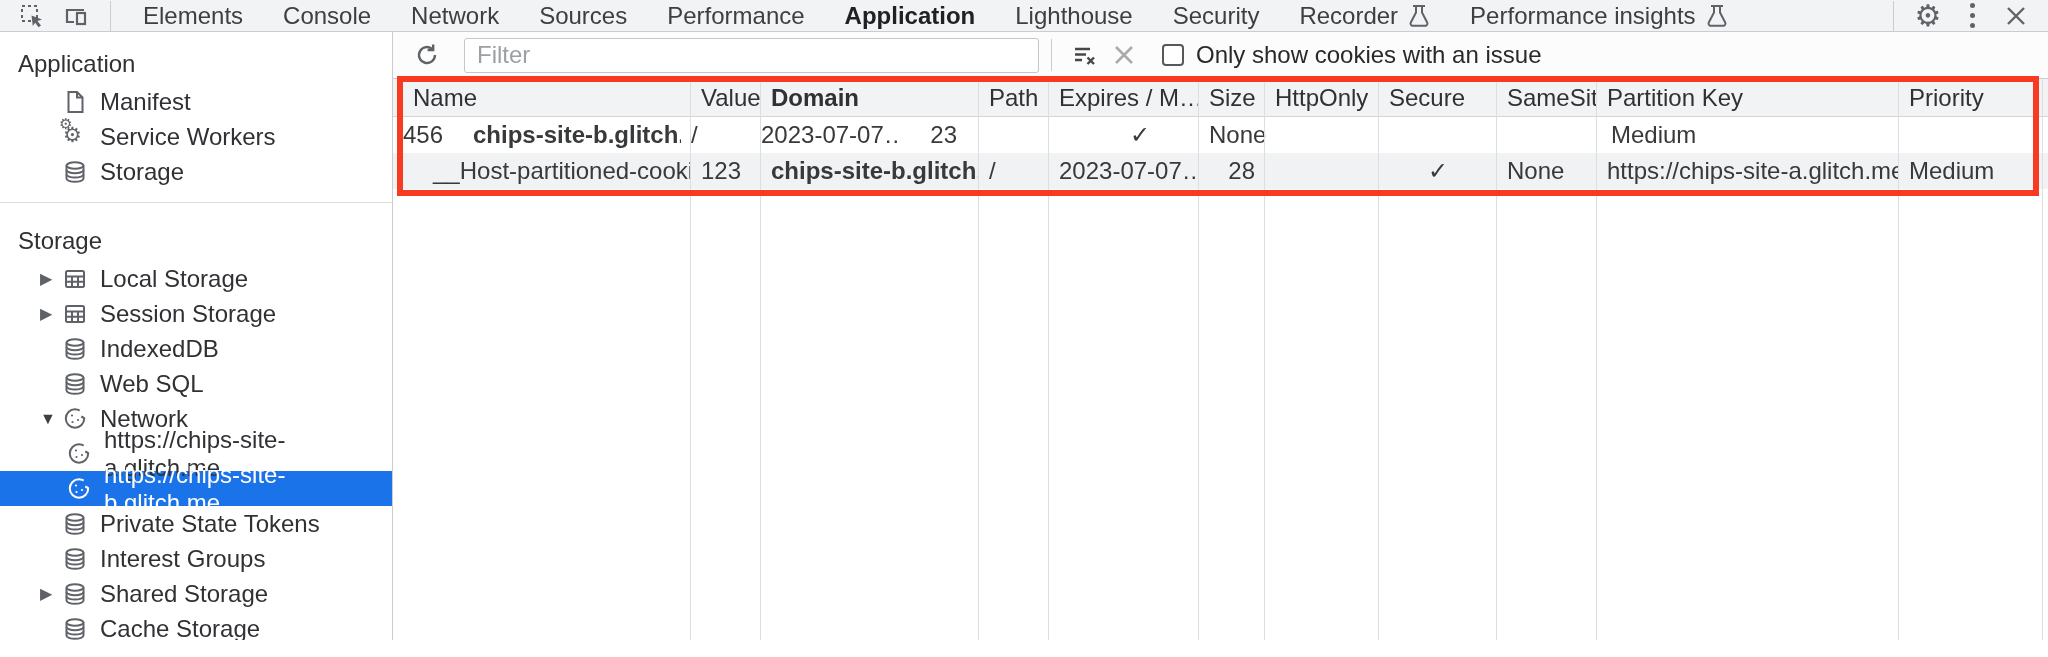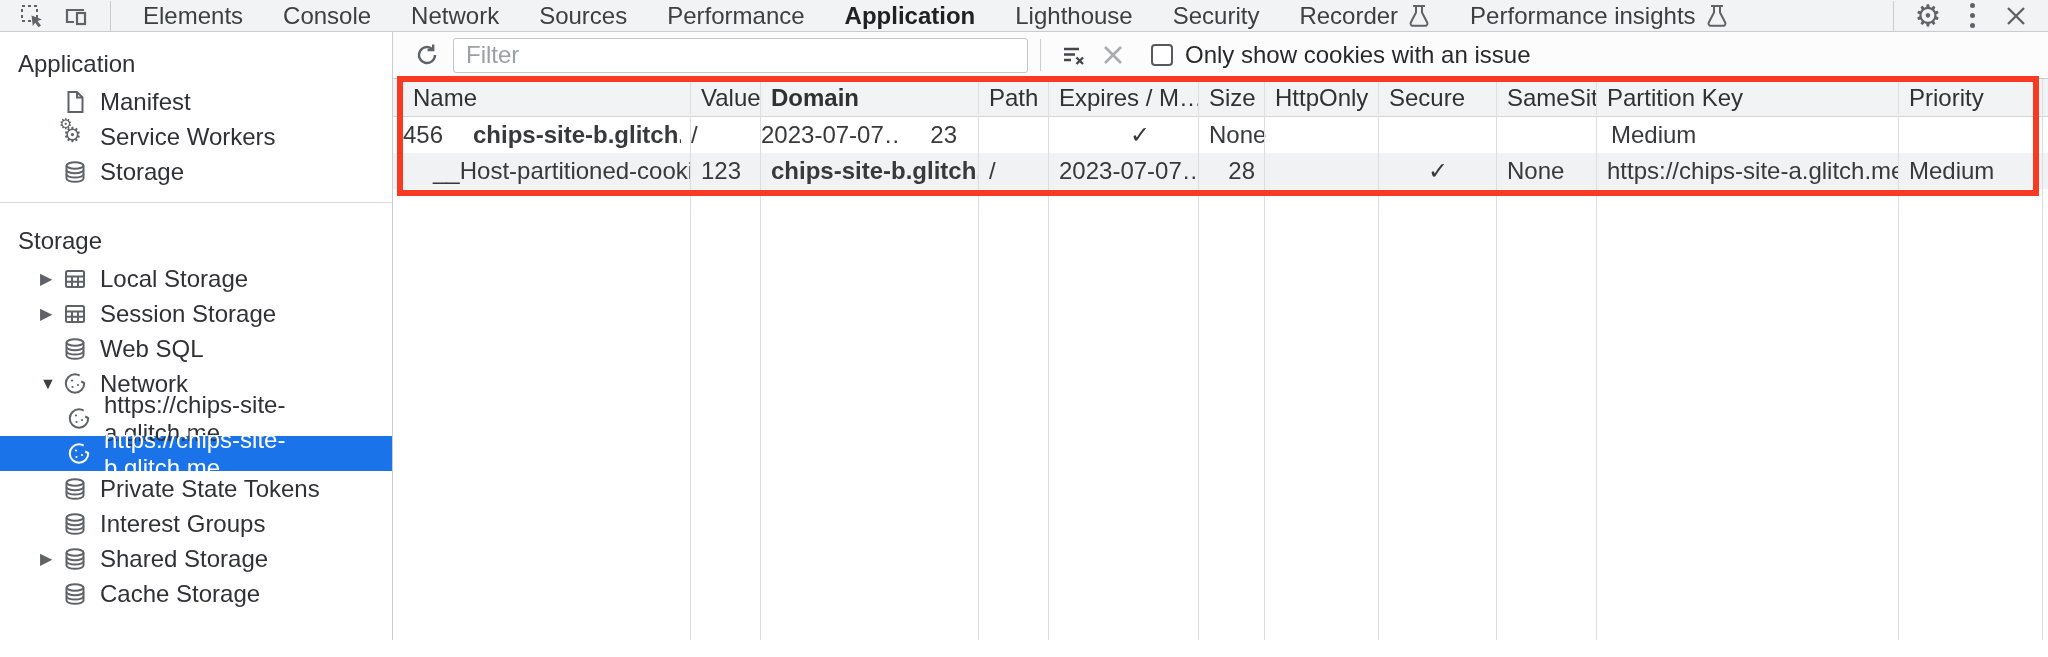--- a/index.html
+++ b/index.html
@@ -53,21 +53,21 @@
   .sw-icon .g1 { position:absolute; left:1px; top:2px; font-size:21px; line-height:21px; color:#5f6368; }
   .sw-icon .g2 { position:absolute; left:-3px; top:-6px; font-size:15px; line-height:15px; color:#5f6368; }
 
   
   .cookie-toolbar {
     height:47px; flex:0 0 auto; border-bottom:1px solid #c9ccd1;
     display:flex; align-items:center; background:#fcfcfc; padding-left:14px;
   }
   .ct-btn { width:40px; height:40px; display:flex; align-items:center; justify-content:center; flex:0 0 auto; }
   .filter-input {
-    width:575px; height:35px; margin-left:6px; border:1px solid #c6c6c6; border-radius:3px;
+    width:575px; height:35px; margin-left:17px; border:1px solid #c6c6c6; border-radius:3px;
     background:#fff; font: 24px "Liberation Sans", sans-serif; color:#303134; padding:0 12px; outline:none;
   }
   .filter-input::placeholder { color:#9aa0a6; }
   .ct-sep { width:1px; height:32px; background:#c9ccd1; margin:0 12px; flex:0 0 auto; }
   .checkbox { width:22px; height:22px; border:2px solid #55585c; border-radius:4px; background:#fff; margin-left:18px; flex:0 0 auto; }
   .cb-label { margin-left:12px; color:#28292b; }
 
   
   .grid { position:relative; flex:1; overflow:hidden; }
   .grid-cols { position:absolute; inset:0; display:flex; z-index:5; pointer-events:none; }
@@ -237,20 +237,32 @@
         <span class="arrow">▶</span>
         <span class="ticon">
           <svg width="26" height="26" viewBox="0 0 26 26" fill="none" stroke="currentColor" stroke-width="2">
             <rect x="4" y="5" width="18" height="16" rx="1.5"></rect>
               <path d="M4 10.5 H22 M4 15.8 H22 M10 10.5 V21 M16 10.5 V21"></path>
           </svg>
         </span>
         <span class="tlabel">Session Storage</span>
       </div>
 
+      <div class="tree-item">
+        <span class="arrow"></span>
+        <span class="ticon">
+          <svg width="26" height="26" viewBox="0 0 26 26" fill="none" stroke="currentColor" stroke-width="2">
+            <ellipse cx="13" cy="6.5" rx="8.5" ry="3.2"></ellipse>
+            <path d="M4.5 6.5 V19.5 C4.5 21.3 8.3 22.8 13 22.8 S21.5 21.3 21.5 19.5 V6.5"></path>
+            <path d="M4.5 11 C4.5 12.8 8.3 14.2 13 14.2 S21.5 12.8 21.5 11"></path>
+            <path d="M4.5 15.3 C4.5 17.1 8.3 18.5 13 18.5 S21.5 17.1 21.5 15.3"></path>
+          </svg>
+        </span>
+        <span class="tlabel">IndexedDB</span>
+      </div>
 
       <div class="tree-item">
         <span class="arrow"></span>
         <span class="ticon">
           <svg width="26" height="26" viewBox="0 0 26 26" fill="none" stroke="currentColor" stroke-width="2">
             <ellipse cx="13" cy="6.5" rx="8.5" ry="3.2"></ellipse>
             <path d="M4.5 6.5 V19.5 C4.5 21.3 8.3 22.8 13 22.8 S21.5 21.3 21.5 19.5 V6.5"></path>
             <path d="M4.5 11 C4.5 12.8 8.3 14.2 13 14.2 S21.5 12.8 21.5 11"></path>
             <path d="M4.5 15.3 C4.5 17.1 8.3 18.5 13 18.5 S21.5 17.1 21.5 15.3"></path>
           </svg>

